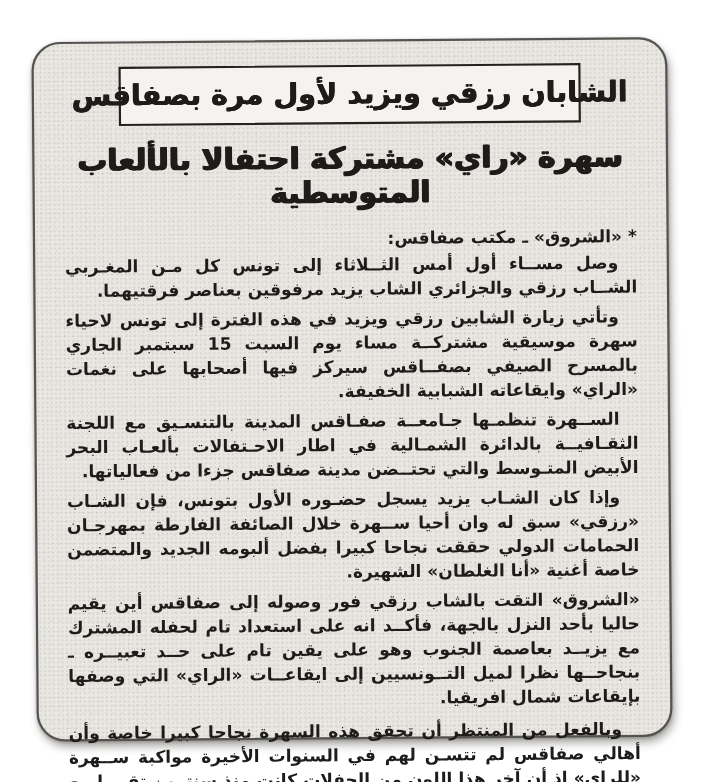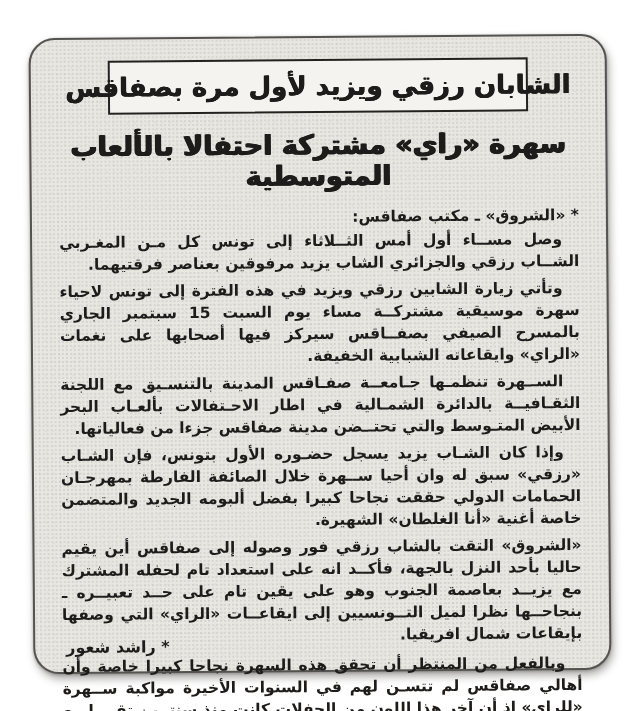--- a/index.html
+++ b/index.html
@@ -99,16 +99,15 @@
     <section class="article-body">
       <p class="dateline">* «الشروق» ـ مكتب صفاقس:</p>
       <p>وصل مســاء أول أمس الثــلاثاء إلى تونس كل مـن المغـربي الشــاب رزقي والجزائري الشاب يزيد مرفوقين بعناصر فرقتيهما.</p>
       <p>وتأتي زيارة الشابين رزقي ويزيد في هذه الفترة إلى تونس لاحياء سهرة موسيقية مشتركــة مساء يوم السبت 15 سبتمبر الجاري بالمسرح الصيفي بصفــاقس سيركز فيها أصحابها على نغمات «الراي» وايقاعاته الشبابية الخفيفة.</p>
       <p>الســهرة تنظمـها جـامعــة صفـاقس المدينة بالتنسـيق مع اللجنة الثقـافيــة بالدائرة الشمـالية في اطار الاحـتفالات بألعـاب البحر الأبيض المتـوسط والتي تحتــضن مدينة صفاقس جزءا من فعالياتها.</p>
       <p>وإذا كان الشـاب يزيد يسجل حضـوره الأول بتونس، فإن الشـاب «رزقي» سبق له وان أحيا ســهرة خلال الصائفة الفارطة بمهرجـان الحمامات الدولي حققت نجاحا كبيرا بفضل ألبومه الجديد والمتضمن خاصة أغنية «أنا الغلطان» الشهيرة.</p>
       <p class="no-indent">«الشروق» التقت بالشاب رزقي فور وصوله إلى صفاقس أين يقيم حاليا بأحد النزل بالجهة، فأكــد انه على استعداد تام لحفله المشترك مع يزيــد بعاصمة الجنوب وهو على يقين تام على حــد تعبيــره ـ بنجاحــها نظرا لميل التــونسيين إلى ايقاعــات «الراي» التي وصفها بإيقاعات شمال افريقيا.</p>
       <p class="gap-before">وبالفعل من المنتظر أن تحقق هذه السهرة نجاحا كبيرا خاصة وأن أهالي صفاقس لم تتسـن لهم في السنوات الأخيرة مواكبة ســهرة «للراي» إذ أن آخر هذا اللون من الحفلات كانت منذ سنتــين تقريبا مع كل من «فــوديل» و«الشـاب حسني» الذين حــققا حــضورا جماهيريا كبيرا فاجأ المنظمين أنفسهم.</p>
     </section>
 
-    <p class="byline">* راشد شعور</p>
 
   </article>
 </div>
 
 </body></html>

